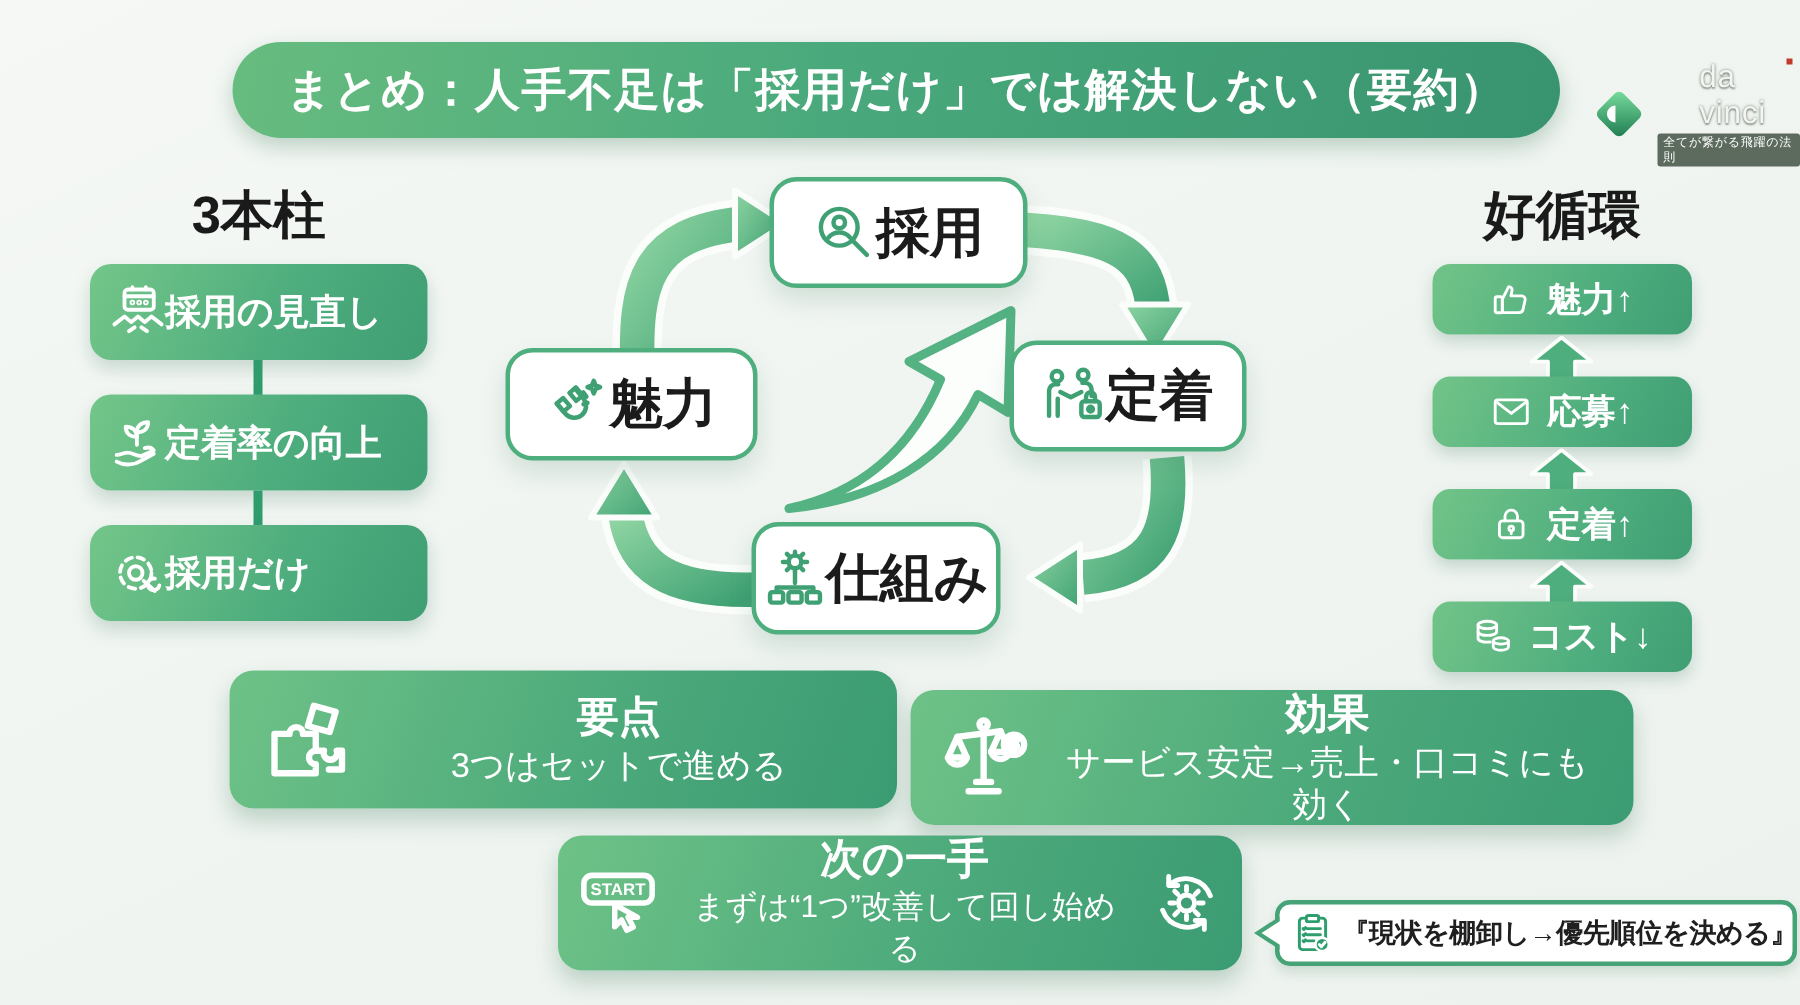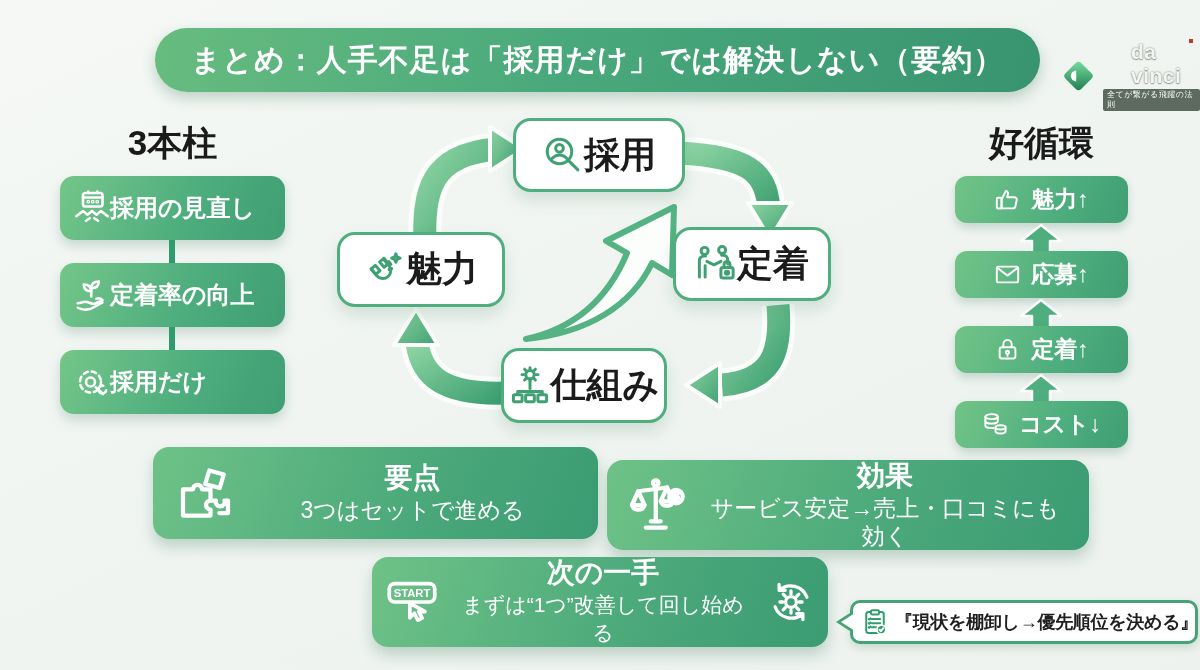--- a/index.html
+++ b/index.html
@@ -13,21 +13,21 @@
     position:absolute;left:155px;top:28px;width:885px;height:64px;border-radius:33px;
     background:linear-gradient(100deg,#67bc7f 0%,#4aa97c 45%,#38946f 100%);
     display:flex;align-items:center;justify-content:center;
     color:#fff;font-size:30px;font-weight:bold;letter-spacing:1px;
     box-shadow:0 6px 14px rgba(45,110,80,.28);
   }
   
   .logo{position:absolute;left:1060px;top:40px;display:flex;align-items:center;gap:6px;}
   .logo svg{width:42px;height:42px;}
   .logo-text{display:flex;flex-direction:column;align-items:flex-start;}
-  .logo-name{position:relative;font-size:21px;font-weight:bold;color:#f4f4f1;letter-spacing:.5px;
+  .logo-name{position:relative;font-size:21px;font-weight:normal;color:#f4f4f1;letter-spacing:.5px;
     text-shadow:0 0 2px rgba(100,110,100,.9),0 1px 1px rgba(100,110,100,.5);margin-left:28px;}
   .ldot{position:absolute;width:4px;height:4px;background:#c03a2e;top:-1px;}
   .logo-tagline{font-size:8px;line-height:10px;color:#fff;background:#5c6b5e;padding:1px 4px;border-radius:2px;margin-top:1px;letter-spacing:.5px;}
   
   .col-heading{position:absolute;font-size:35px;font-weight:800;color:#1a1a1a;text-align:center;}
   #heading-left{left:60px;top:120px;width:225px;}
   #heading-right{left:955px;top:120px;width:173px;}
   
   .pill{
     position:absolute;left:60px;width:225px;height:64px;border-radius:14px;box-sizing:border-box;

